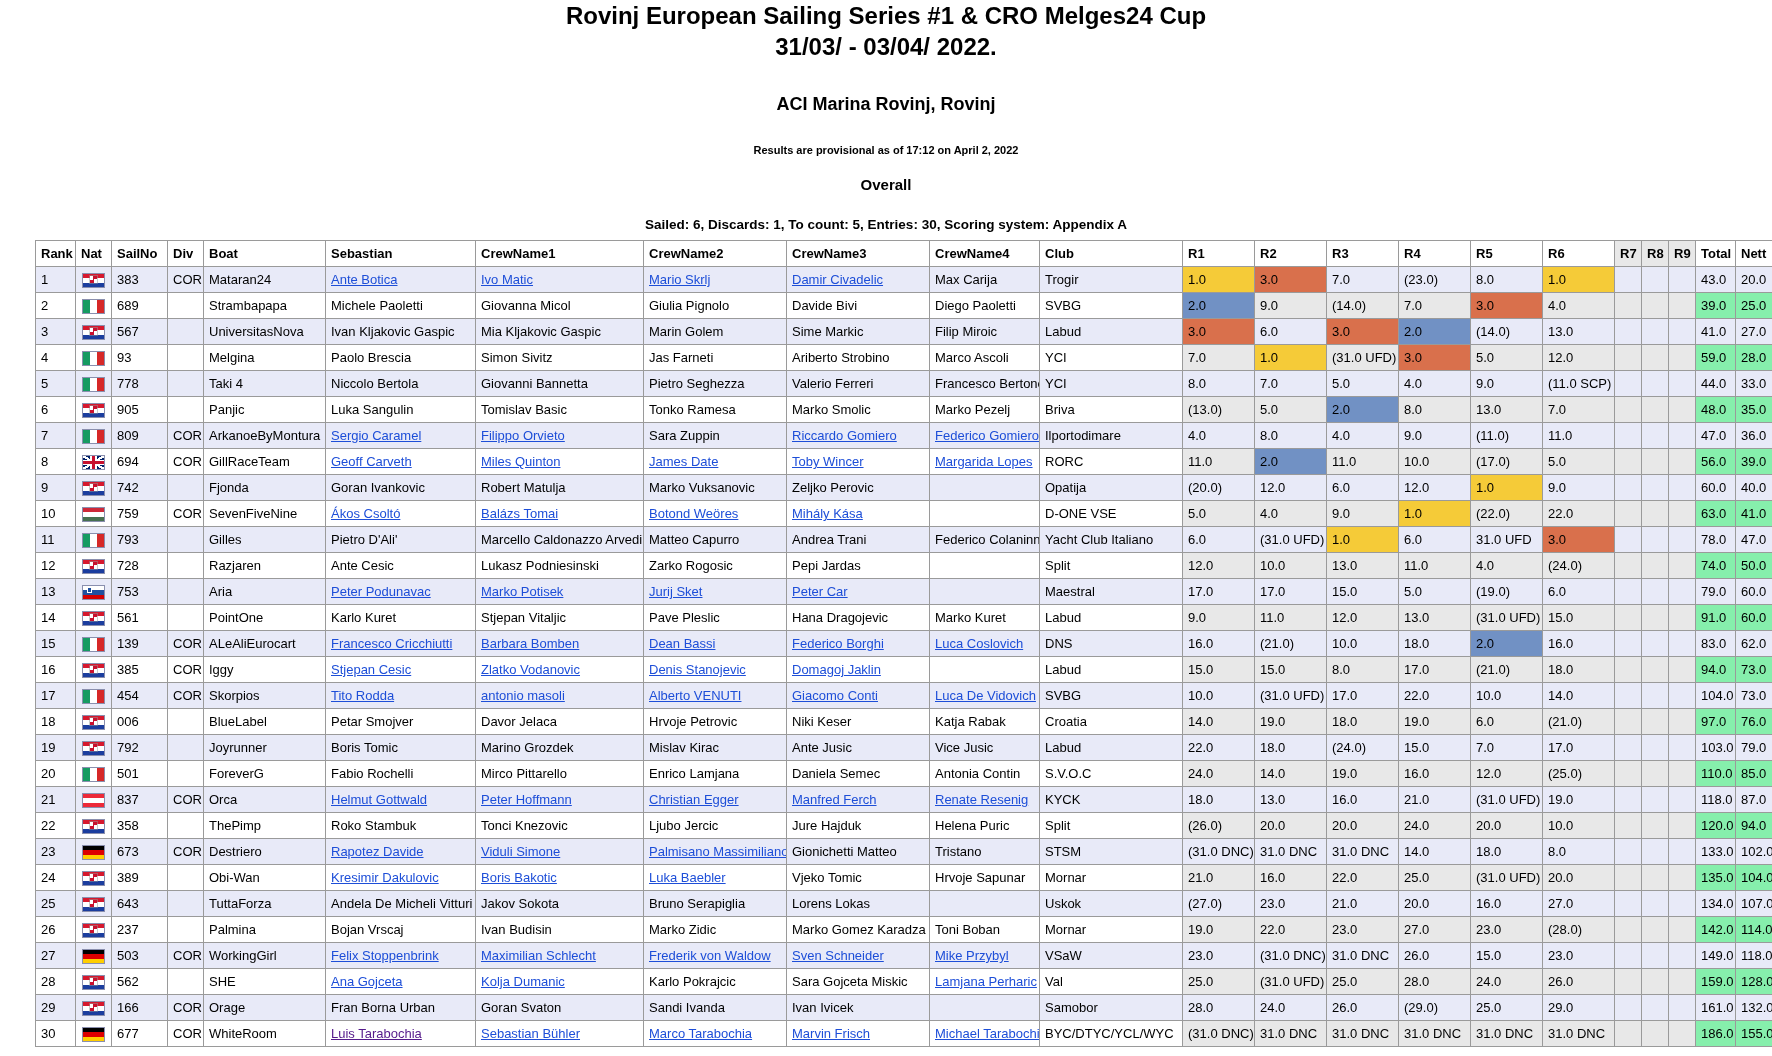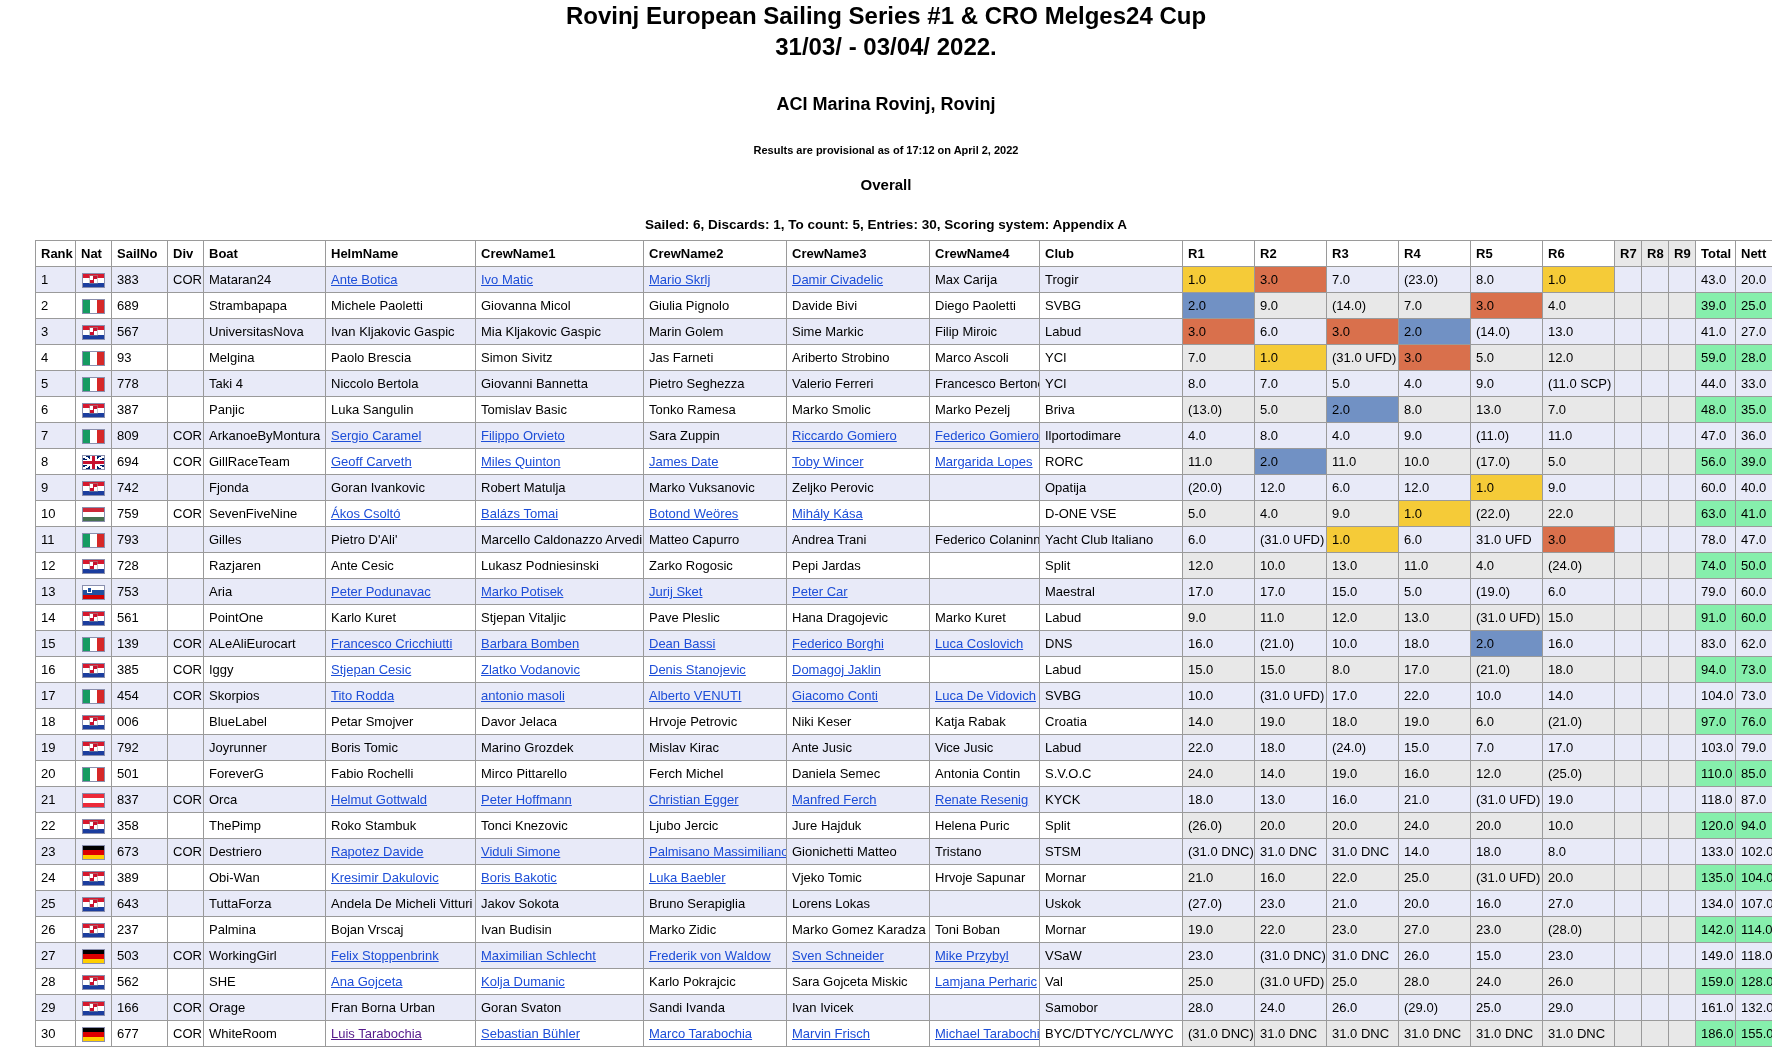--- a/index.html
+++ b/index.html
@@ -89,21 +89,21 @@
       <col style="width:40px">
         <col style="width:37px">
     </colgroup>
     <thead>
         <tr id="hdr-row">
           <th>Rank</th>
           <th>Nat</th>
           <th>SailNo</th>
           <th>Div</th>
           <th>Boat</th>
-          <th>HelmName</th>
+          <th>Sebastian</th>
           <th>CrewName1</th>
           <th>CrewName2</th>
           <th>CrewName3</th>
           <th>CrewName4</th>
           <th>Club</th>
           <th>R1</th>
           <th>R2</th>
           <th>R3</th>
           <th>R4</th>
           <th>R5</th>
@@ -232,21 +232,21 @@
           <td class="race">(11.0 SCP)</td>
           <td class="race"></td>
           <td class="race"></td>
           <td class="race"></td>
           <td class="tot">44.0</td>
           <td class="tot">33.0</td>
         </tr>
         <tr>
           <td>6</td>
           <td style="text-align: center;"><span class="flag flag-cro"></span></td>
-          <td>387</td>
+          <td>905</td>
           <td></td>
           <td>Panjic</td>
           <td><span>Luka Sangulin</span></td>
           <td><span>Tomislav Basic</span></td>
           <td><span>Tonko Ramesa</span></td>
           <td><span>Marko Smolic</span></td>
           <td><span>Marko Pezelj</span></td>
           <td>Briva</td>
           <td class="race">(13.0)</td>
           <td class="race">5.0</td>
@@ -573,21 +573,21 @@
           <td class="tot">79.0</td>
         </tr>
         <tr>
           <td>20</td>
           <td style="text-align: center;"><span class="flag flag-ita"></span></td>
           <td>501</td>
           <td></td>
           <td>ForeverG</td>
           <td><span>Fabio Rochelli</span></td>
           <td><span>Mirco Pittarello</span></td>
-          <td><span>Ferch Michel</span></td>
+          <td><span>Enrico Lamjana</span></td>
           <td><span>Daniela Semec</span></td>
           <td><span>Antonia Contin</span></td>
           <td>S.V.O.C</td>
           <td class="race">24.0</td>
           <td class="race">14.0</td>
           <td class="race">19.0</td>
           <td class="race">16.0</td>
           <td class="race">12.0</td>
           <td class="race">(25.0)</td>
           <td class="race"></td>

